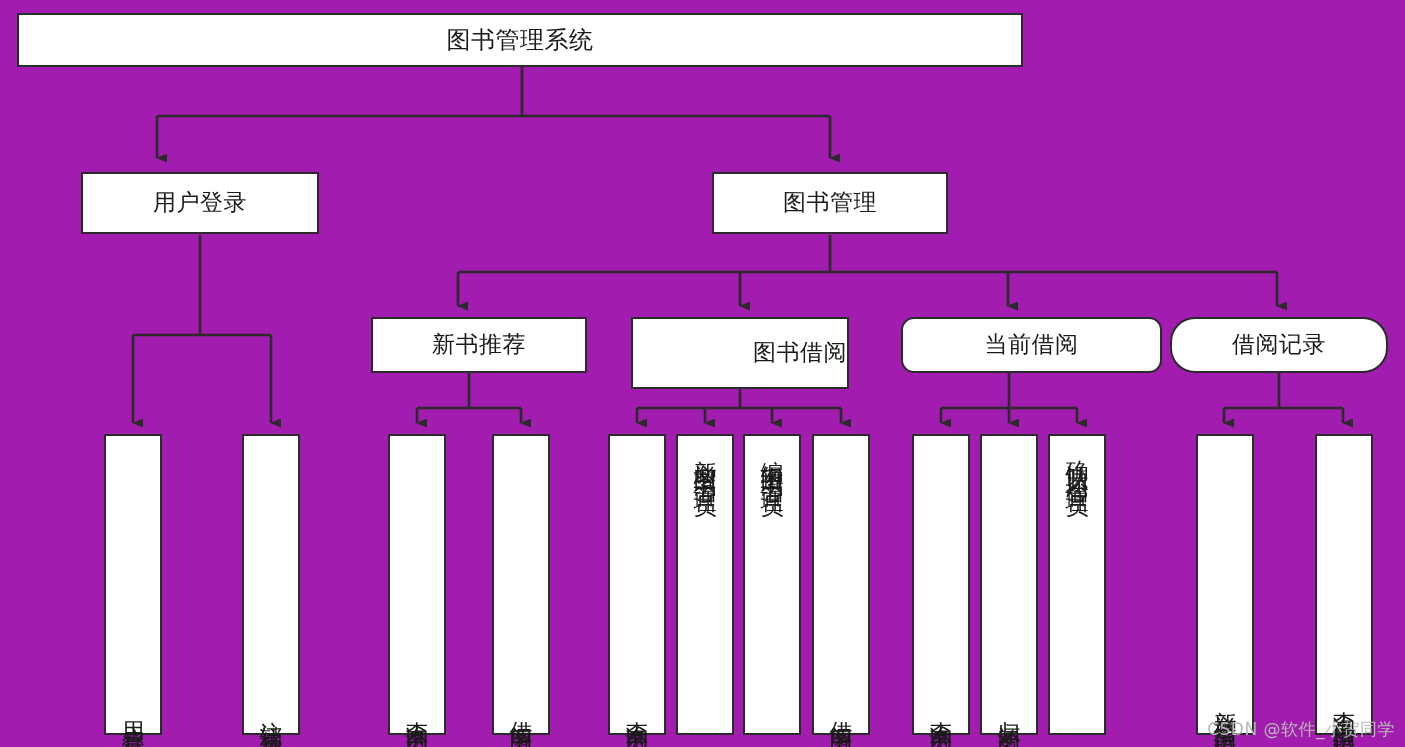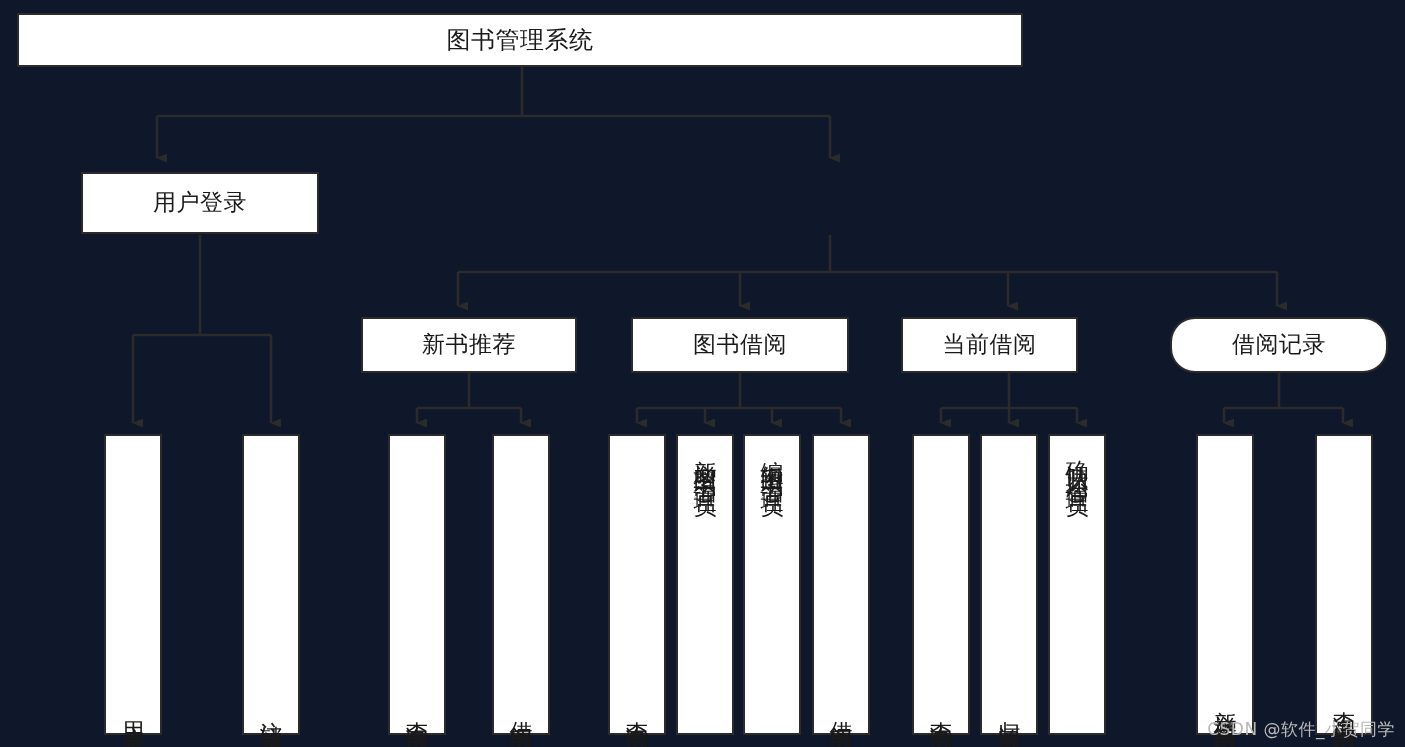--- a/index.html
+++ b/index.html
@@ -8,21 +8,21 @@
     padding: 0;
     background: #ffffff;
   }
   body {
     font-family: "DejaVu Sans", "Liberation Sans", sans-serif;
   }
   #diagram-root {
     position: relative;
     width: 1405px;
     height: 747px;
-    background: #0f172a;
+    background: #a21caf;
     overflow: hidden;
   }
   #edge-layer {
     position: absolute;
     left: 0;
     top: 0;
     width: 1405px;
     height: 747px;
     pointer-events: none;
   }
@@ -136,28 +136,31 @@
     </g>
   </svg>
 
   <div class="node horiz root" style="left:17px; top:13px; width:1006px; height:54px;">
     <span class="label">图书管理系统</span>
   </div>
 
   <div class="node horiz" style="left:81px; top:172px; width:238px; height:62px;">
     <span class="label">用户登录</span>
   </div>
-
-  <div class="node horiz" style="left:361px; top:317px; width:216px; height:56px;">
+  <div class="node horiz" style="left:712px; top:172px; width:236px; height:62px;">
+    <span class="label">图书管理</span>
+  </div>
+
+  <div class="node horiz" style="left:371px; top:317px; width:216px; height:56px;">
     <span class="label">新书推荐</span>
   </div>
-  <div class="node horiz" style="left:631px; top:317px; width:218px; height:56px;">
+  <div class="node horiz" style="left:631px; top:317px; width:218px; height:72px;justify-content:flex-end;">
     <span class="label">图书借阅</span>
   </div>
-  <div class="node horiz" style="left:901px; top:317px; width:177px; height:56px;">
+  <div class="node horiz" style="left:901px; top:317px; width:261px; height:56px;border-radius:13px;">
     <span class="label">当前借阅</span>
   </div>
   <div class="node horiz" style="left:1170px; top:317px; width:218px; height:56px;border-radius:25px;">
     <span class="label">借阅记录</span>
   </div>
 
   <div class="node vert" style="left:104px; top:434px; width:58px; height:301px;">
     <span class="label">用户登录</span>
   </div>
   <div class="node vert" style="left:242px; top:434px; width:58px; height:301px;">

